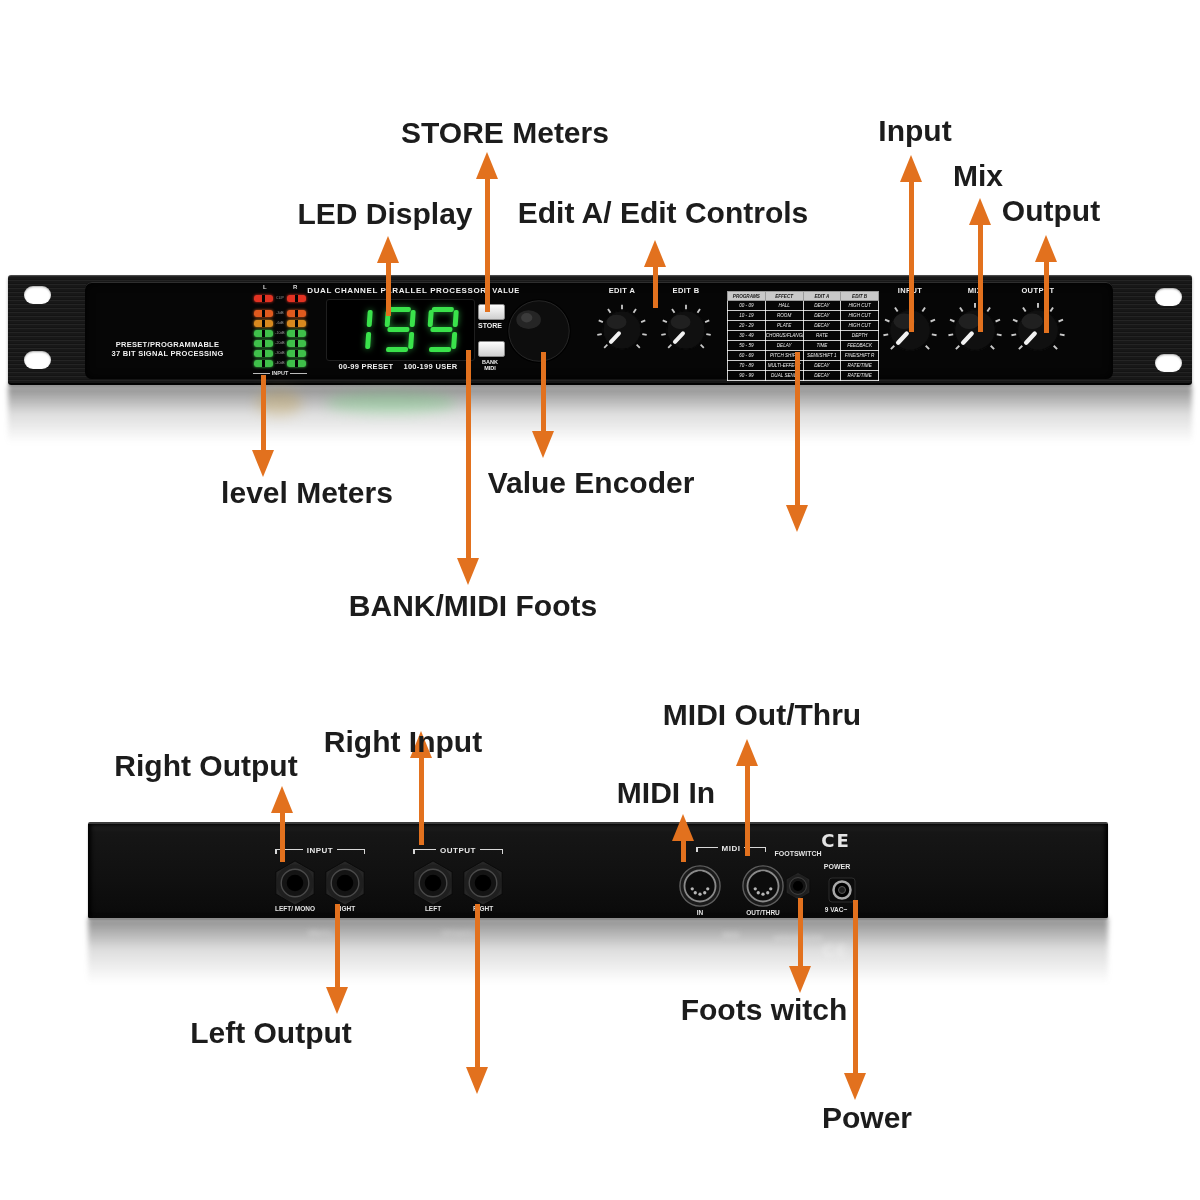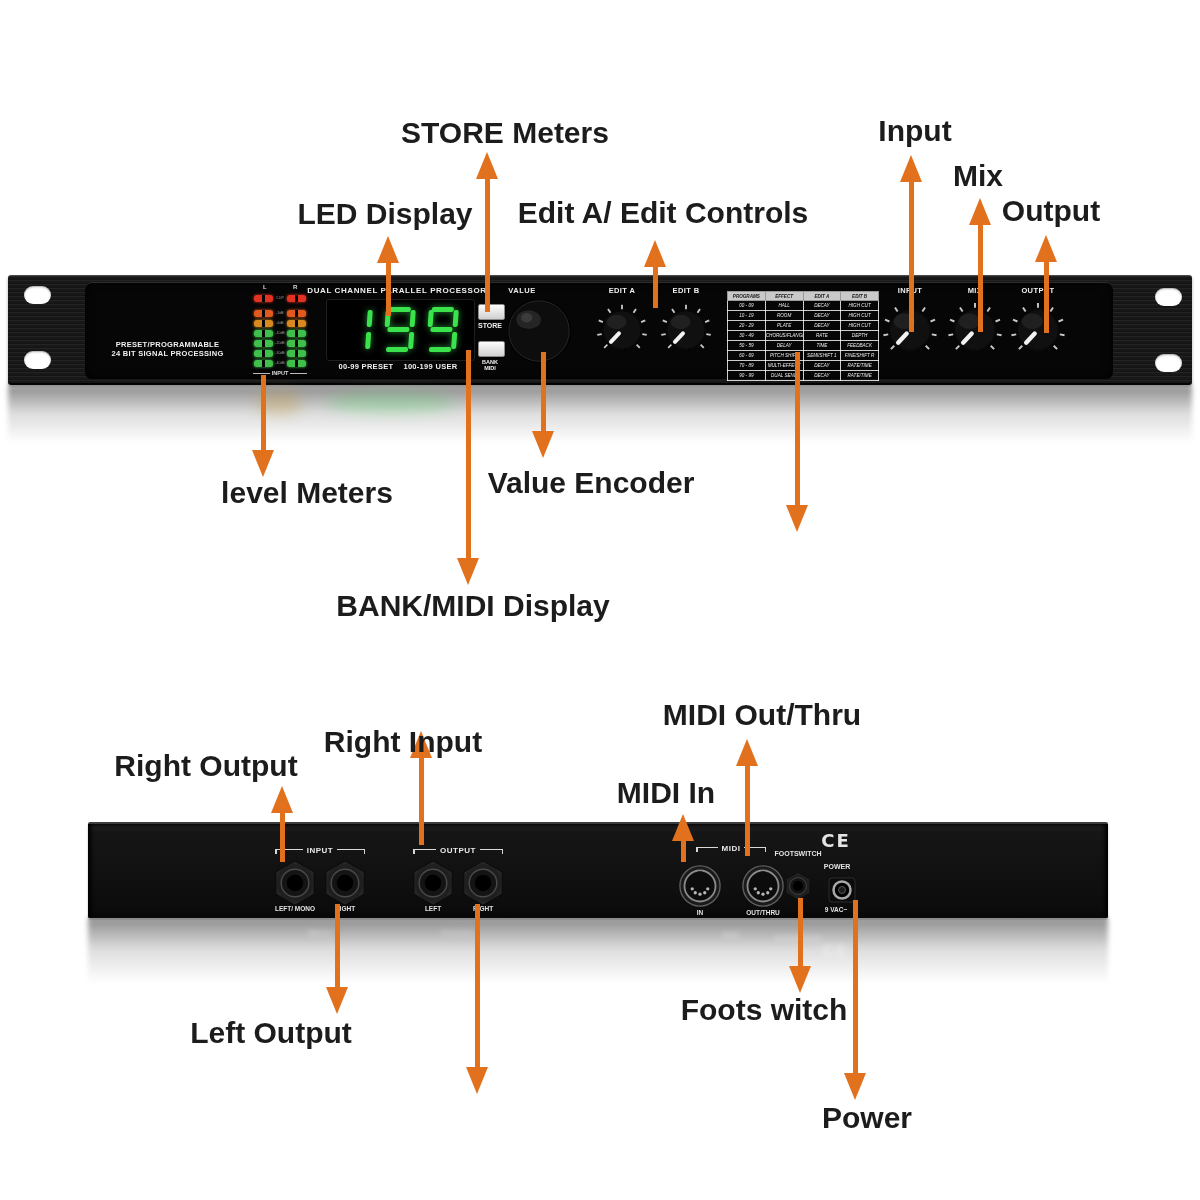--- a/index.html
+++ b/index.html
@@ -25,21 +25,21 @@
      background:#060606;box-shadow:inset 0 1px 0 #2e2e2e, inset 0 0 10px #000;}
   .fp-text{position:absolute;color:#f0f0f0;font-weight:bold;text-align:center;}
   #brand{left:10px;top:58px;width:145px;font-size:7.5px;line-height:9px;letter-spacing:.3px;}
   #display-title{left:212px;top:4px;width:200px;font-size:8px;letter-spacing:.6px;}
   #display-bezel{position:absolute;left:241px;top:17px;width:147px;height:60px;background:#000;
      border:1px solid #1f1f1f;border-radius:3px;box-shadow:inset 0 0 8px #000;}
   #seg-display{position:absolute;left:16px;top:7px;}
   #seg-display svg{filter:drop-shadow(0 0 3px rgba(64,255,96,.55));}
   #display-caption{left:213px;top:80px;width:200px;font-size:7.5px;letter-spacing:.3px;}
   #display-caption b{margin:4px 5px;font-weight:bold;}
-  #value-label{left:391px;top:4px;width:60px;font-size:7.5px;letter-spacing:.5px;padding-left:16px;}
+  #value-label{left:391px;top:4px;width:60px;font-size:7.5px;letter-spacing:.5px;}
   .fp-btn{position:absolute;width:25px;height:14px;border-radius:2px;
      background:linear-gradient(180deg,#fdfdfd,#cfcfcf);border:1px solid #8a8a8a;box-shadow:0 1px 2px #000;}
   #store-btn{left:393px;top:22px;} #bank-btn{left:393px;top:59px;}
   #store-label{left:380px;top:40px;width:50px;font-size:7px;}
   #bank-label{left:380px;top:77px;width:50px;font-size:5.5px;line-height:6px;}
   .knob{position:absolute;} .knob-label{font-size:7.5px;letter-spacing:.4px;}
   #param-chart{position:absolute;left:642px;top:9px;width:152px;height:82px;}
   #param-chart table{border-collapse:collapse;width:152px;table-layout:fixed;}
   #param-chart th{background:#c9c9c9;color:#151515;font-size:4.6px;height:8px;font-style:italic;
      border:0.5px solid #9a9a9a;padding:0;text-align:center;font-weight:bold;overflow:hidden;}
@@ -111,21 +111,21 @@
 
   <div class="panel" id="front-panel">
     <i class="ear-hole" style="left:16px;top:10px;"></i>
     <i class="ear-hole" style="left:16px;top:75px;"></i>
     <i class="ear-hole" style="left:1147px;top:12px;"></i>
     <i class="ear-hole" style="left:1147px;top:78px;"></i>
 
     <div id="faceplate">
       <div class="fp-text" id="brand">
         <div>PRESET/PROGRAMMABLE</div>
-        <div>24 BIT SIGNAL PROCESSING</div>
+        <div>37 BIT SIGNAL PROCESSING</div>
       </div>
 
       <div id="meter">
           <span class="mch" style="left:10px">L</span>
           <span class="mch" style="left:40px">R</span>
           <i class="led" style="left:1px;top:12px;background:linear-gradient(90deg,#e23222 0 44%,rgba(0,0,0,.55) 44% 56%,#e23222 56%);box-shadow:0 0 3px #e23222"></i>
           <i class="led" style="left:34px;top:12px;background:linear-gradient(90deg,#e23222 0 44%,rgba(0,0,0,.55) 44% 56%,#e23222 56%);box-shadow:0 0 3px #e23222"></i>
           <span class="mscale" style="top:13px">CLIP</span>
           <i class="led" style="left:1px;top:27px;background:linear-gradient(90deg,#e05a1e 0 44%,rgba(0,0,0,.55) 44% 56%,#e05a1e 56%);box-shadow:0 0 3px #e05a1e"></i>
           <i class="led" style="left:34px;top:27px;background:linear-gradient(90deg,#e05a1e 0 44%,rgba(0,0,0,.55) 44% 56%,#e05a1e 56%);box-shadow:0 0 3px #e05a1e"></i>
@@ -359,21 +359,21 @@
       <i class="line"></i>
       <i class="head"></i>
     </div>
   <div class="arrow down" style="left:457px;top:350px;height:235px;">
       <i class="line"></i>
       <i class="head"></i>
     </div>
 
   <div class="callout" style="left:268px;top:476px;margin-left:39px;">level Meters</div>
   <div class="callout" style="left:591px;top:466px;">Value Encoder</div>
-  <div class="callout" style="left:473px;top:589px;">BANK/MIDI Display</div>
+  <div class="callout" style="left:473px;top:589px;">BANK/MIDI Foots</div>
 
   <div class="callout" style="left:206px;top:749px;">Right Output</div>
   <div class="callout" style="left:403px;top:725px;">Right Input</div>
   <div class="callout" style="left:666px;top:776px;">MIDI In</div>
   <div class="callout" style="left:762px;top:698px;">MIDI Out/Thru</div>
 
   <div class="arrow up" style="left:271px;top:786px;height:76px;">
       <i class="head"></i>
       <i class="line"></i>
     </div>

